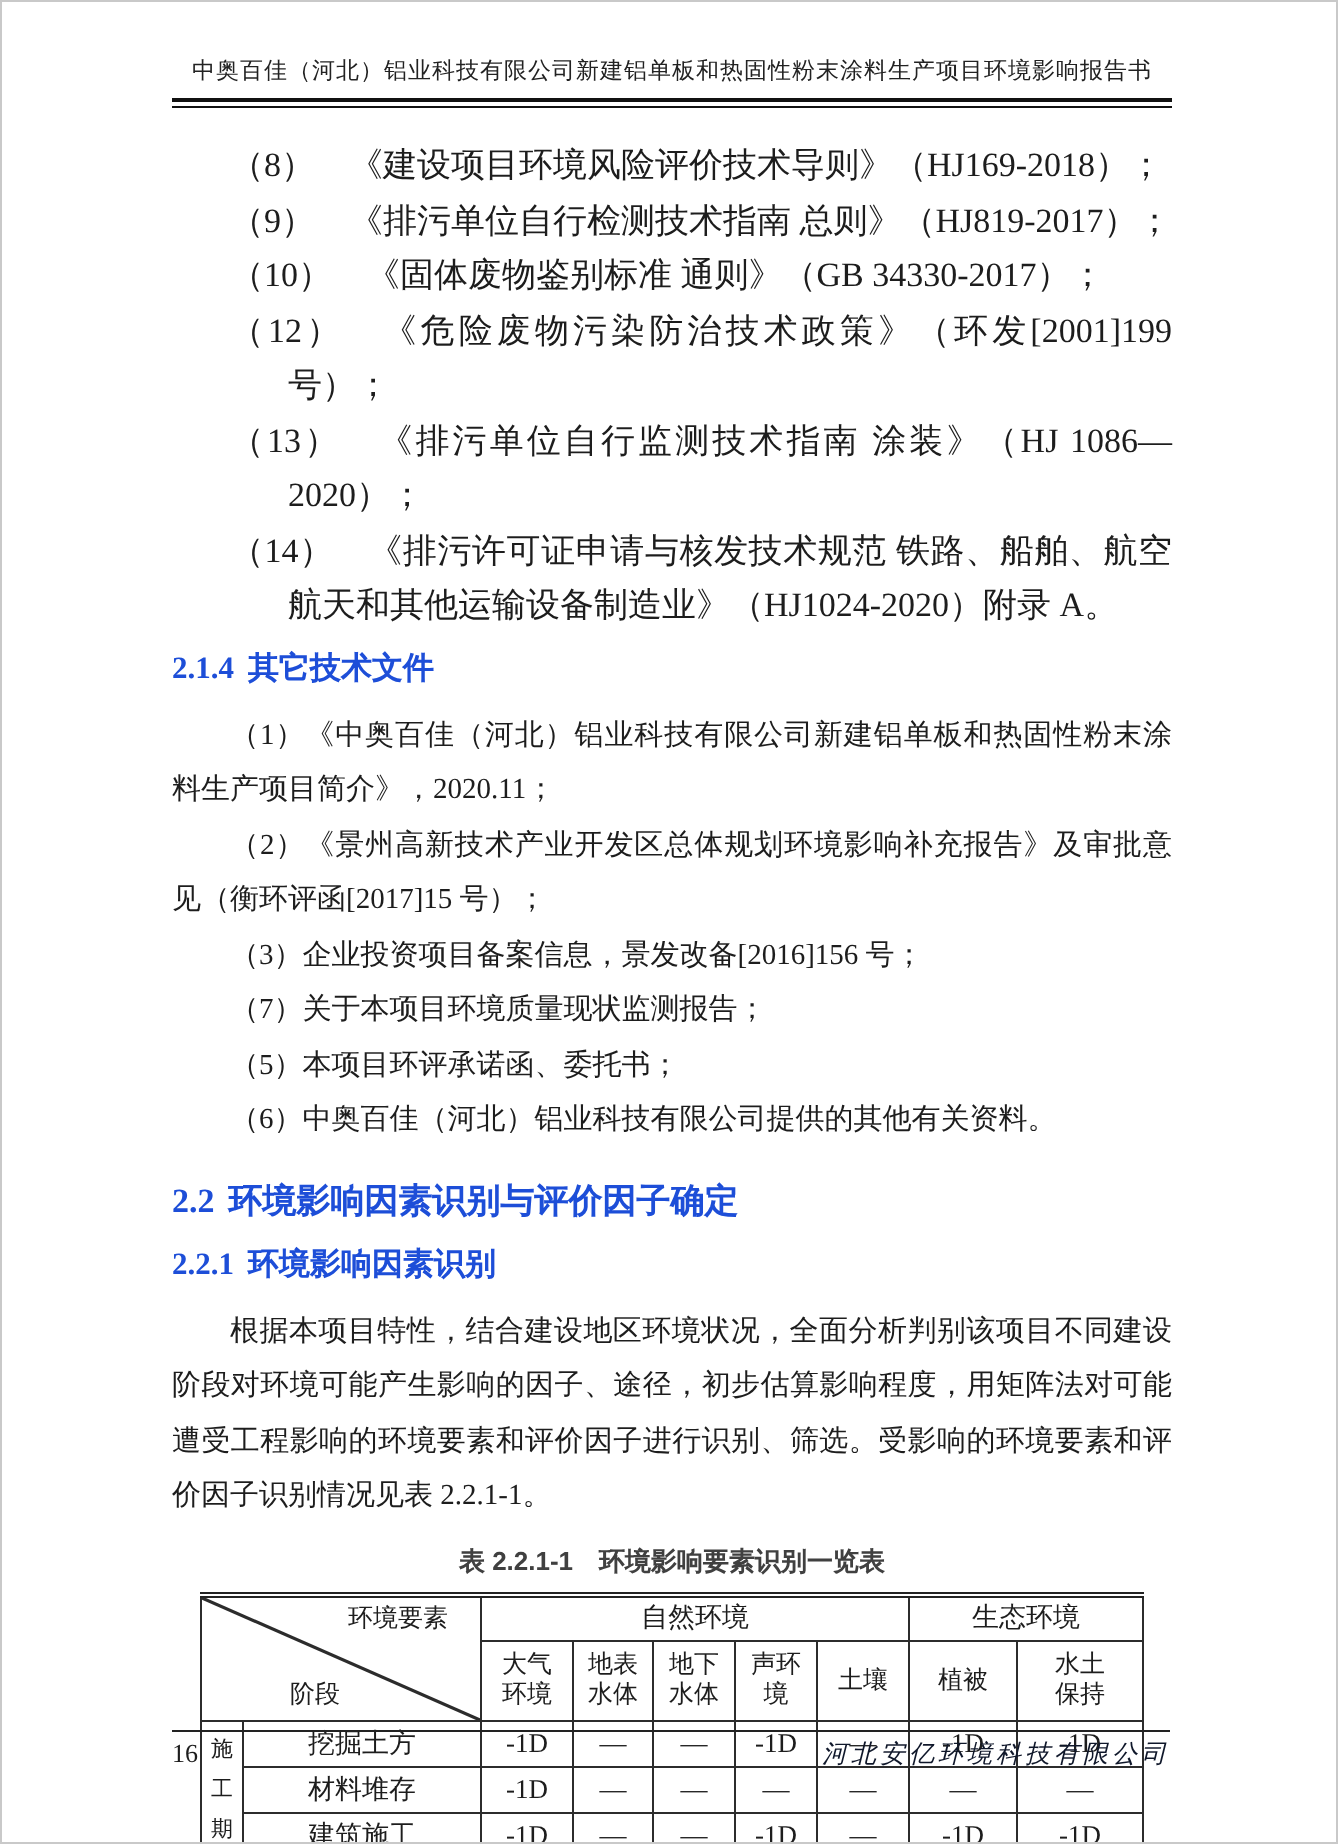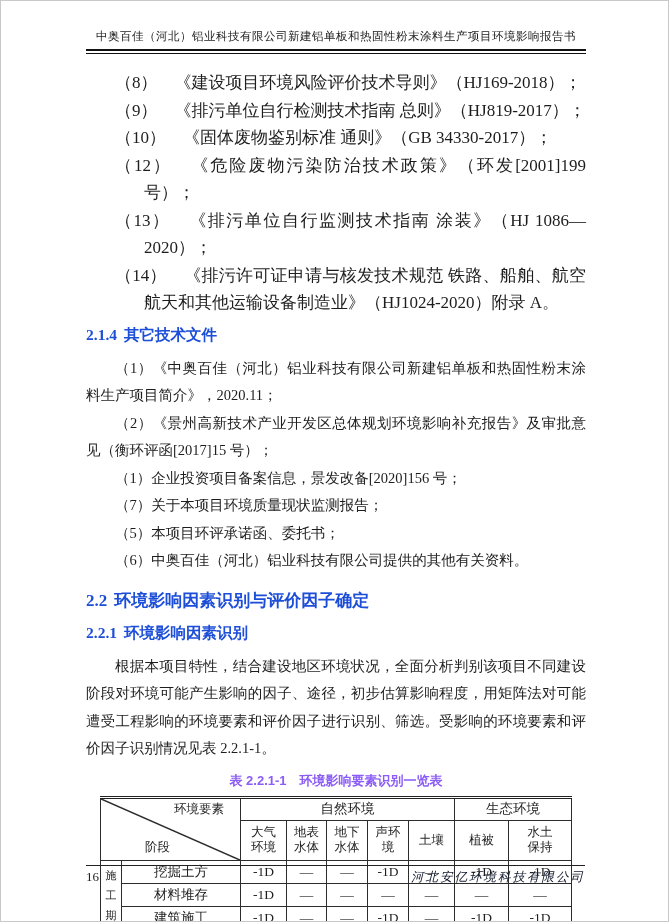--- a/index.html
+++ b/index.html
@@ -49,21 +49,21 @@
   .sec-item { text-indent:2em; text-align:justify; }
   .body-par { font-size:14.5px; line-height:27.5px; text-indent:2em; text-align:justify; margin-top:3px; }
 
   
   .tbl-caption {
     margin-top:9px;
     text-align:center;
     font-weight:bold;
     font-size:13px;
     font-family:"Liberation Sans","DejaVu Sans",sans-serif;
-    color:#8b5cf6;
+    color:#404040;
   }
   table.matrix {
     margin:6px auto 0 auto;
     border-collapse:collapse;
     table-layout:fixed;
     width:471px;
     font-size:13.5px;
     color:#1d1d1d;
   }
   table.matrix { border-top:3px double #222; border-bottom:2px solid #0ea5e9; }
@@ -123,21 +123,21 @@
       <div class="ref-item">（14）　《排污许可证申请与核发技术规范 铁路、船舶、航空航天和其他运输设备制造业》（HJ1024-2020）附录 A。</div>
     </div>
 
     <div class="heading h3">
       <span class="num">2.1.4</span><span class="ttl">其它技术文件</span>
     </div>
 
     <div class="sec-list">
       <div class="sec-item">（1）《中奥百佳（河北）铝业科技有限公司新建铝单板和热固性粉末涂料生产项目简介》，2020.11；</div>
       <div class="sec-item">（2）《景州高新技术产业开发区总体规划环境影响补充报告》及审批意见（衡环评函[2017]15 号）；</div>
-      <div class="sec-item">（1）企业投资项目备案信息，景发改备[2020]156 号；</div>
+      <div class="sec-item">（3）企业投资项目备案信息，景发改备[2016]156 号；</div>
       <div class="sec-item">（7）关于本项目环境质量现状监测报告；</div>
       <div class="sec-item">（5）本项目环评承诺函、委托书；</div>
       <div class="sec-item">（6）中奥百佳（河北）铝业科技有限公司提供的其他有关资料。</div>
     </div>
 
     <div class="heading h2">
       <span class="num">2.2</span><span class="ttl">环境影响因素识别与评价因子确定</span>
     </div>
 
     <div class="heading h3">

